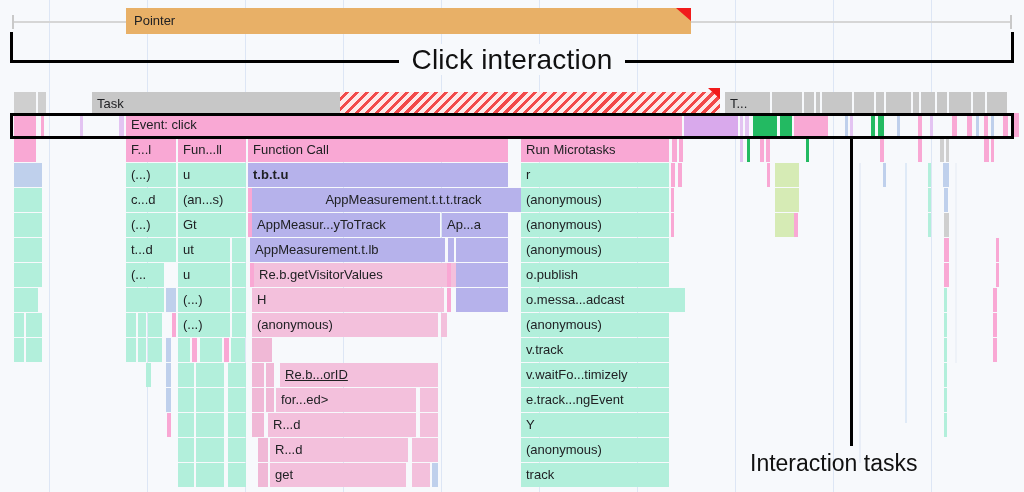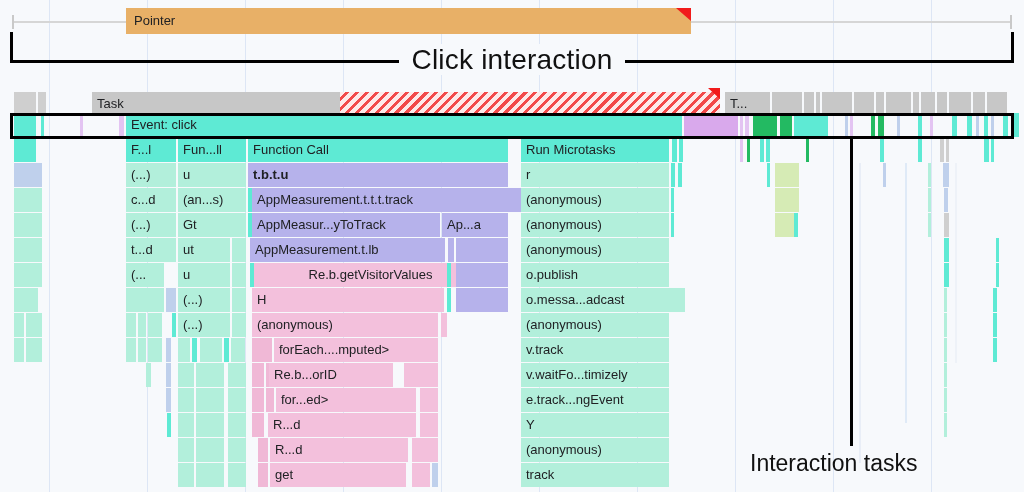--- a/index.html
+++ b/index.html
@@ -51,21 +51,21 @@
     white-space:nowrap; overflow:hidden; padding-left:5px;
   }
   .nolabel { padding-left:0; }
 
   
   .c-task   { background:#c7c7c7; }
   .c-taskhatch {
     background:repeating-linear-gradient(135deg,#fdeaea 0 4px,#f24a4a 4px 7px);
     border-right:0;
   }
-  .c-yellow2{ background:#5eead4; }
+  .c-yellow2{ background:#f9a8d4; }
   .c-green  { background:#b2efdb; }
   .c-purple { background:#b6b2eb; }
   .c-pink   { background:#f3c0dc; }
   .c-pink2  { background:#f0b8d6; }
   .c-blue   { background:#bfd0ec; }
   .c-violet { background:#d9a9ec; }
   .c-emerald{ background:#23ba62; }
   .c-lgreen { background:#d6ebb5; }
   .c-lav    { background:#e3c4f2; }
   .c-grey   { background:#cfcfcf; }
@@ -176,21 +176,21 @@
         <div class="blk c-green" style="left: 178px; width: 68px;">u</div>
         <div class="blk c-purple" style="left: 248px; width: 260px; font-weight: bold;">t.b.t.u</div>
         <div class="blk c-green" style="left: 521px; width: 148px;">r</div>
         <div class="blk c-lgreen nolabel" style="left: 775px; width: 24px;"></div>
       </div>
       <div class="row" style="top: 100px;">
         <div class="blk c-green nolabel" style="left: 14px; width: 28px;"></div>
         <div class="blk c-green" style="left: 126px; width: 50px;">c...d</div>
         <div class="blk c-green" style="left: 178px; width: 68px;">(an...s)</div>
         <div class="blk c-yellow2 nolabel" style="left: 248px; width: 4px;"></div>
-        <div class="blk c-purple" style="left: 252px; width: 298px;">AppMeasurement.t.t.t.track</div>
+        <div class="blk c-purple" style="left: 252px; width: 298px; text-align: center;">AppMeasurement.t.t.t.track</div>
         <div class="blk c-green" style="left: 521px; width: 148px;">(anonymous)</div>
         <div class="blk c-lgreen nolabel" style="left: 775px; width: 24px;"></div>
       </div>
       <div class="row" style="top: 125px;">
         <div class="blk c-green nolabel" style="left: 14px; width: 28px;"></div>
         <div class="blk c-green" style="left: 126px; width: 50px;">(...)</div>
         <div class="blk c-green" style="left: 178px; width: 68px;">Gt</div>
         <div class="blk c-yellow2 nolabel" style="left: 248px; width: 4px;"></div>
         <div class="blk c-purple" style="left: 252px; width: 188px;">AppMeasur...yToTrack</div>
         <div class="blk c-purple" style="left: 442px; width: 66px;">Ap...a</div>
@@ -205,21 +205,21 @@
         <div class="blk c-purple nolabel" style="left: 448px; width: 6px;"></div>
         <div class="blk c-purple nolabel" style="left: 456px; width: 52px;"></div>
         <div class="blk c-green" style="left: 521px; width: 148px;">(anonymous)</div>
       </div>
       <div class="row" style="top: 175px;">
         <div class="blk c-green nolabel" style="left: 14px; width: 28px;"></div>
         <div class="blk c-green" style="left: 126px; width: 38px;">(...</div>
         <div class="blk c-green" style="left: 178px; width: 52px;">u</div>
         <div class="blk c-green nolabel" style="left: 232px; width: 14px;"></div>
         <div class="blk c-yellow2 nolabel" style="left: 250px; width: 4px;"></div>
-        <div class="blk c-pink" style="left: 254px; width: 228px; text-align: center;">Re.b.getVisitorValues</div>
+        <div class="blk c-pink" style="left: 254px; width: 228px;">Re.b.getVisitorValues</div>
         <div class="blk c-yellow2 nolabel" style="left: 447px; width: 4px;"></div>
         <div class="blk c-purple nolabel" style="left: 456px; width: 52px;"></div>
         <div class="blk c-green" style="left: 521px; width: 148px;">o.publish</div>
       </div>
       <div class="row" style="top: 200px;">
         <div class="blk c-green nolabel" style="left: 14px; width: 24px;"></div>
         <div class="blk c-green nolabel" style="left: 126px; width: 38px;"></div>
         <div class="blk c-blue nolabel" style="left: 166px; width: 10px;"></div>
         <div class="blk c-green" style="left: 178px; width: 52px;">(...)</div>
         <div class="blk c-green nolabel" style="left: 232px; width: 14px;"></div>
@@ -247,32 +247,31 @@
         <div class="blk c-green nolabel" style="left: 126px; width: 10px;"></div>
         <div class="blk c-green nolabel" style="left: 138px; width: 8px;"></div>
         <div class="blk c-green nolabel" style="left: 148px; width: 14px;"></div>
         <div class="blk c-blue nolabel" style="left: 166px; width: 5px;"></div>
         <div class="blk c-green nolabel" style="left: 178px; width: 12px;"></div>
         <div class="blk c-yellow2 nolabel" style="left: 192px; width: 5px;"></div>
         <div class="blk c-green nolabel" style="left: 200px; width: 22px;"></div>
         <div class="blk c-yellow2 nolabel" style="left: 224px; width: 5px;"></div>
         <div class="blk c-green nolabel" style="left: 231px; width: 14px;"></div>
         <div class="blk c-pink2 nolabel" style="left: 252px; width: 20px;"></div>
-        <div class="blk c-pink" style="left: 274px; width: 164px;">forEach....mputed&gt;</div>
         <div class="blk c-green" style="left: 521px; width: 148px;">v.track</div>
       </div>
       <div class="row" style="top: 275px;">
         <div class="blk c-green nolabel" style="left: 146px; width: 5px;"></div>
         <div class="blk c-blue nolabel" style="left: 166px; width: 5px;"></div>
         <div class="blk c-green nolabel" style="left: 178px; width: 16px;"></div>
         <div class="blk c-green nolabel" style="left: 196px; width: 28px;"></div>
         <div class="blk c-green nolabel" style="left: 228px; width: 18px;"></div>
         <div class="blk c-pink2 nolabel" style="left: 252px; width: 12px;"></div>
         <div class="blk c-pink2 nolabel" style="left: 266px; width: 8px;"></div>
-        <div class="blk c-pink" style="left: 269px; width: 124px;">Re.b...orID</div>
+        <div class="blk c-pink" style="left: 280px; width: 124px; text-decoration: underline;">Re.b...orID</div>
         <div class="blk c-pink nolabel" style="left: 404px; width: 34px;"></div>
         <div class="blk c-green" style="left: 521px; width: 148px;">v.waitFo...timizely</div>
       </div>
       <div class="row" style="top: 300px;">
         <div class="blk c-blue nolabel" style="left: 166px; width: 5px;"></div>
         <div class="blk c-green nolabel" style="left: 178px; width: 16px;"></div>
         <div class="blk c-green nolabel" style="left: 196px; width: 28px;"></div>
         <div class="blk c-green nolabel" style="left: 228px; width: 18px;"></div>
         <div class="blk c-pink2 nolabel" style="left: 252px; width: 12px;"></div>
         <div class="blk c-pink2 nolabel" style="left: 266px; width: 8px;"></div>

